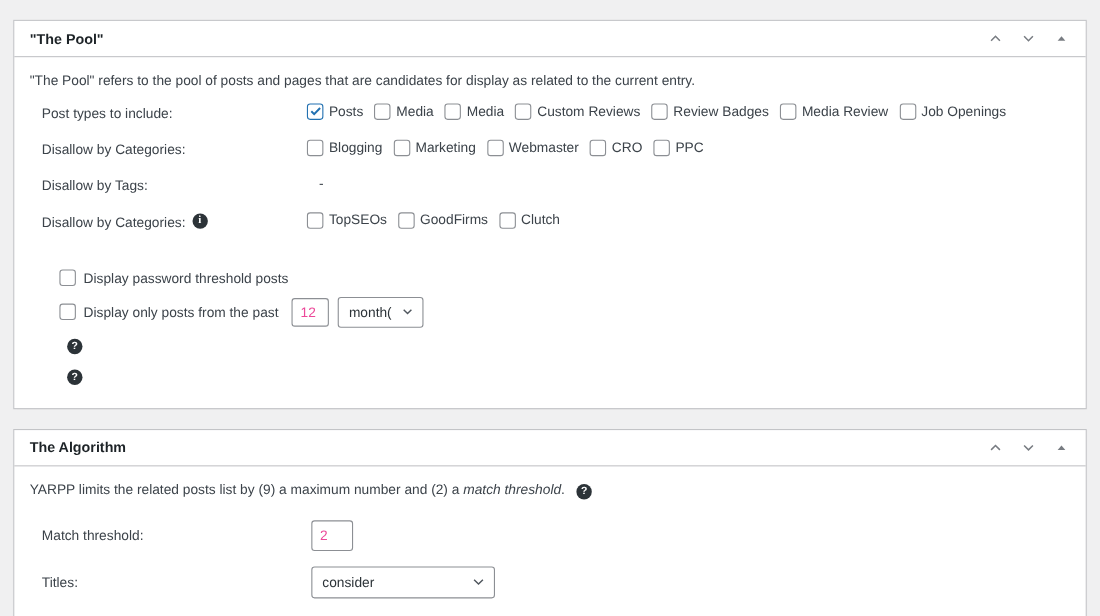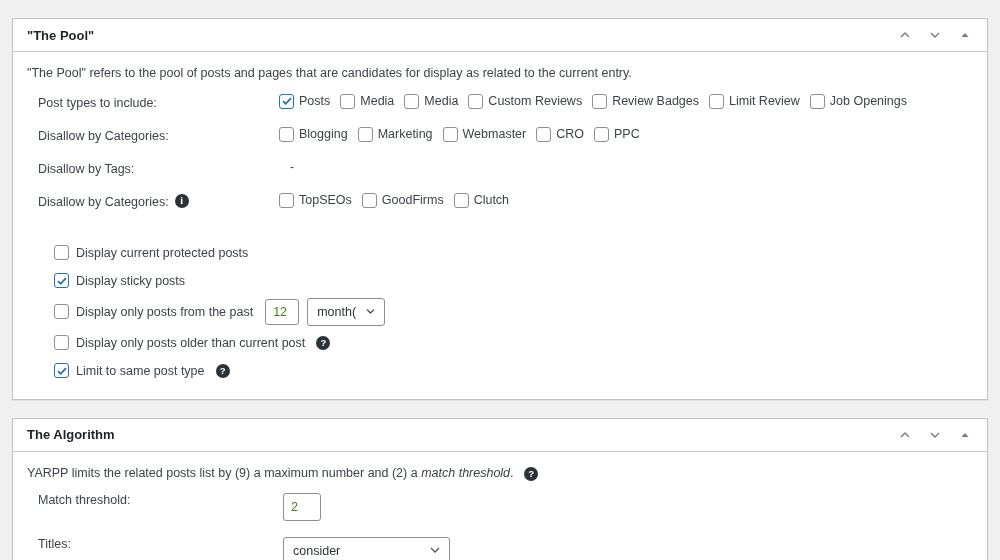--- a/index.html
+++ b/index.html
@@ -161,21 +161,21 @@
 
   
   .text-input {
     border: 1px solid #8c8f94;
     border-radius: 3px;
     background: #fff;
     height: 26px;
     box-sizing: border-box;
     font-family: "Liberation Sans", sans-serif;
     font-size: 12.5px;
-    color: #4d7c0f;
+    color: #ec4899;
     padding: 0 7px;
     outline: none;
   }
   .num-input { width: 34px; margin-left: 8px; }
   .threshold-input { width: 38px; height: 28px; }
 
   .select-wrap {
     position: relative;
     display: inline-block;
     margin-left: 8px;
@@ -223,21 +223,21 @@
     flex: 0 0 auto;
     cursor: pointer;
     font-family: "Liberation Serif", serif;
   }
   .icon-circle.help { font-family: "Liberation Sans", sans-serif; font-size: 9.5px; }
   .ml6 { margin-left: 7px; }
 
   
   .algo-row {
     display: flex;
-    align-items: flex-start;
+    align-items: center;
     min-height: 44px;
   }
   .algo-label {
     width: 252px;
     flex: 0 0 252px;
     padding-left: 11px;
     box-sizing: border-box;
     font-size: 12.5px;
     color: #3c434a;
   }
@@ -304,21 +304,21 @@
             <label class="cb-item">
               <span class="cbox"></span>
               <span class="cb-label">Custom Reviews</span>
             </label>
             <label class="cb-item">
               <span class="cbox"></span>
               <span class="cb-label">Review Badges</span>
             </label>
             <label class="cb-item">
               <span class="cbox"></span>
-              <span class="cb-label">Limit Review</span>
+              <span class="cb-label">Media Review</span>
             </label>
             <label class="cb-item">
               <span class="cbox"></span>
               <span class="cb-label">Job Openings</span>
             </label>
           </div>
         </div>
       </div>
 
       <div class="field-row">
@@ -381,70 +381,48 @@
             </label>
           </div>
         </div>
       </div>
 
       <div class="opt-list">
 
         <div class="opt-row">
           <label class="cb-item">
             <span class="cbox"></span>
-            <span class="opt-label">Display current protected posts</span>
+            <span class="opt-label">Display password threshold posts</span>
           </label>
         </div>
 
-        <div class="opt-row">
-          <label class="cb-item">
-            <span class="cbox checked">
-              <svg width="12" height="12" viewBox="0 0 12 12">
-                  <polyline points="2,6.2 4.6,8.8 10,3.2" fill="none" stroke="#2271b1" stroke-width="1.8"></polyline>
-                </svg>
-            </span>
-            <span class="opt-label">Display sticky posts</span>
-          </label>
-        </div>
 
         <div class="opt-row" style="height:34px">
           <label class="cb-item">
             <span class="cbox"></span>
             <span class="opt-label">Display only posts from the past</span>
           </label>
           <input class="text-input num-input" type="text" value="12" style="">
           <span class="select-wrap">
             <select class="sel sel-month">
               <option>month(s)</option>
             </select>
             <span class="sel-arrow">
               <svg width="11" height="11" viewBox="0 0 11 11">
                   <polyline points="2,4 5.5,7.5 9,4" fill="none" stroke="#50575e" stroke-width="1.3"></polyline>
                 </svg>
             </span>
           </span>
         </div>
 
         <div class="opt-row">
-          <label class="cb-item">
-            <span class="cbox"></span>
-            <span class="opt-label">Display only posts older than current post</span>
-          </label>
           <span class="icon-circle help ml6">?</span>
         </div>
 
         <div class="opt-row">
-          <label class="cb-item">
-            <span class="cbox checked">
-              <svg width="12" height="12" viewBox="0 0 12 12">
-                  <polyline points="2,6.2 4.6,8.8 10,3.2" fill="none" stroke="#2271b1" stroke-width="1.8"></polyline>
-                </svg>
-            </span>
-            <span class="opt-label">Limit to same post type</span>
-          </label>
           <span class="icon-circle help ml6">?</span>
         </div>
 
       </div>
     </div>
   </section>
 
   <section class="panel">
     <div class="panel-header">
       <div class="panel-title">The Algorithm</div>

